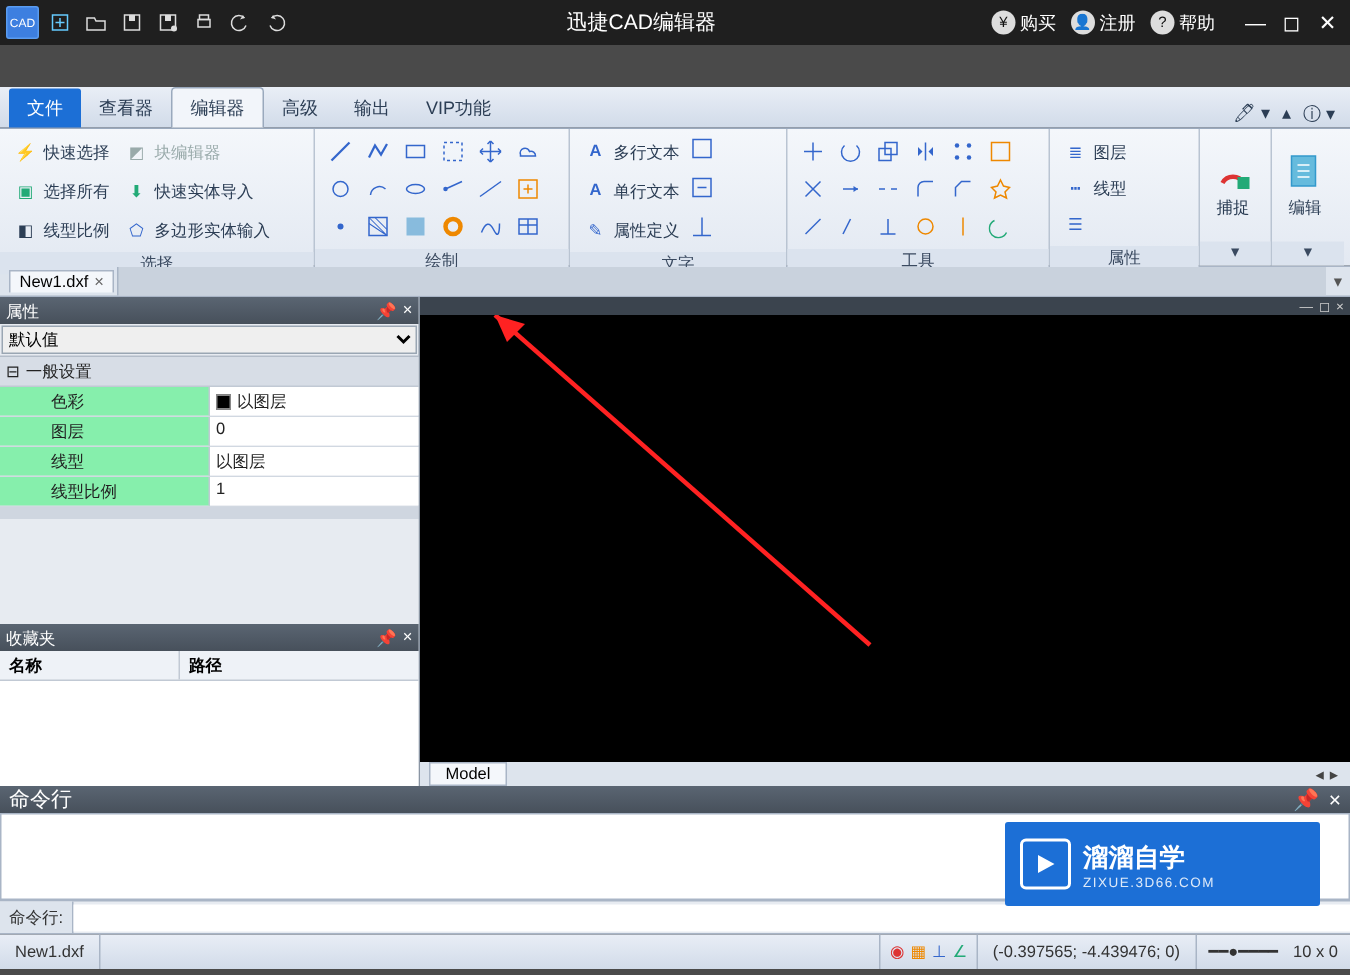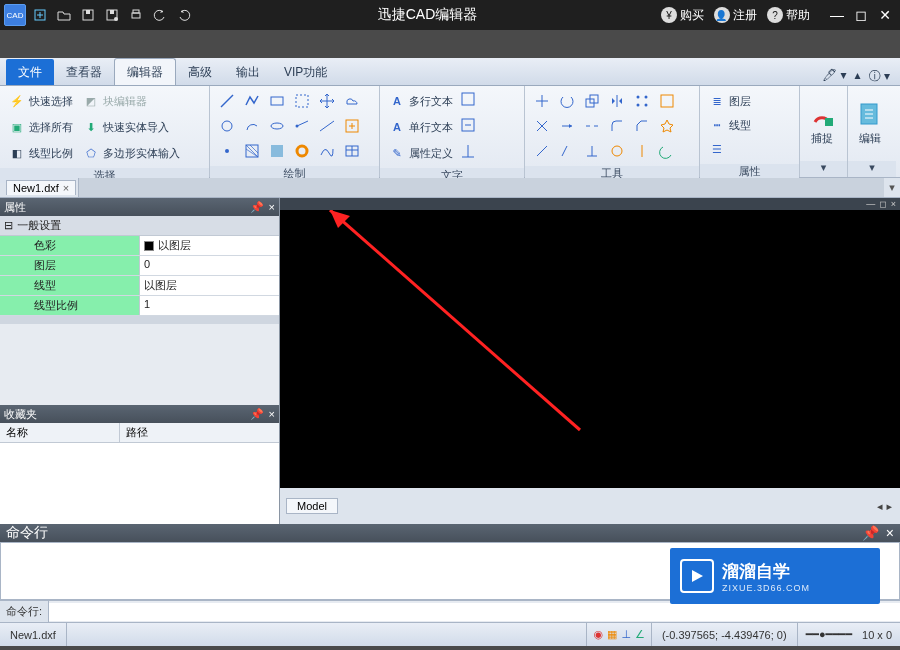--- a/index.html
+++ b/index.html
@@ -51,28 +51,28 @@
   .proptable { font-size:11px; color:#222; }
   .proptable .section{background:#d7dde6;padding:2px 4px;border-bottom:1px solid #c1c9d4;display:flex;align-items:center;gap:4px;}
   .proptable .row{display:flex;border-bottom:1px solid #d1d8e1;}
   .proptable .row .k{width:140px;padding:2px 4px 2px 34px;border-right:1px solid #c1c9d4;background:#86efac;}
   .proptable .row .v{flex:1;padding:2px 4px;background:#fff;}
   .proptable .scroll{height:8px;background:#cfd6e0;}
   .filler{flex:1;background:#e7ebf1;}
   .favhdr{height:18px;background:linear-gradient(#5a6572,#47505b);color:#fff;font-size:11px;display:flex;align-items:center;padding:0 4px;}
   .favhdr .sp{margin-left:auto;display:flex;gap:4px;}
   .favtable{display:flex;font-size:11px;border-bottom:1px solid #c1c9d4;background:#eef2f7;}
-  .favtable div{padding:2px 6px;}
+  .favtable div{padding:2px 6px;font-weight:bold;}
   .favtable .c1{width:120px;border-right:1px solid #c1c9d4;}
   .favbody{flex:1;background:#fff;}
   .canvaszone{flex:1;display:flex;flex-direction:column;}
   .canvashdr{height:12px;background:#3b444e;display:flex;justify-content:flex-end;align-items:center;color:#ccc;font-size:9px;gap:4px;padding-right:4px;}
   .canvas{flex:1;background:#000;position:relative;}
   .redarrow{position:absolute;top:0;left:0;}
-  .modelbar{height:36px;background:#dde4ed;display:flex;align-items:center;font-size:11px;}
+  .modelbar{height:16px;background:#dde4ed;display:flex;align-items:center;font-size:11px;}
   .modelbar .mtab{background:#f4f7fb;border:1px solid #a9b5c6;padding:1px 10px;margin-left:6px;cursor:pointer;}
   .modelbar .arrows{margin-left:auto;display:flex;gap:4px;padding-right:8px;color:#444;}
   
   .cmdhdr{height:18px;background:linear-gradient(#5a6572,#47505b);color:#fff;font-size:14px;display:flex;align-items:center;padding:0 6px;}
   .cmdhdr .sp{margin-left:auto;cursor:pointer;}
   .cmdbody{height:58px;background:#fff;border:1px solid #a9b5c6;}
   .cmdline{height:22px;background:#e7ebf1;display:flex;align-items:center;font-size:11px;border-top:1px solid #a9b5c6;}
   .cmdline .lbl{padding:0 6px;color:#333;background:#dde4ed;height:100%;display:flex;align-items:center;border-right:1px solid #a9b5c6;}
   .cmdline input{flex:1;border:none;background:#fff;height:18px;font-size:11px;padding:0 4px;outline:none;}
   .status{height:24px;background:linear-gradient(#e9eef6,#d1dbe9);display:flex;align-items:center;font-size:11px;color:#333;border-top:1px solid #a9b5c6;}
@@ -518,20 +518,23 @@
 
 <div class="mid">
   <div class="leftpanel">
     <div class="panelhdr">
       <span>属性</span>
       <div class="sp">
           <span>📌</span>
           <span>×</span>
         </div>
     </div>
+    <div class="propsel">
+      <select><option>默认值</option></select>
+    </div>
     <div class="proptable">
       <div class="section">
           <span>⊟</span>
           <span>一般设置</span>
         </div>
       <div class="row">
           <div class="k">色彩</div>
           <div class="v"><span style="display:inline-block;width:10px;height:10px;background:#000;border:1px solid #888;vertical-align:middle;margin-right:4px"></span><span>以图层</span></div>
         </div>
       <div class="row">

